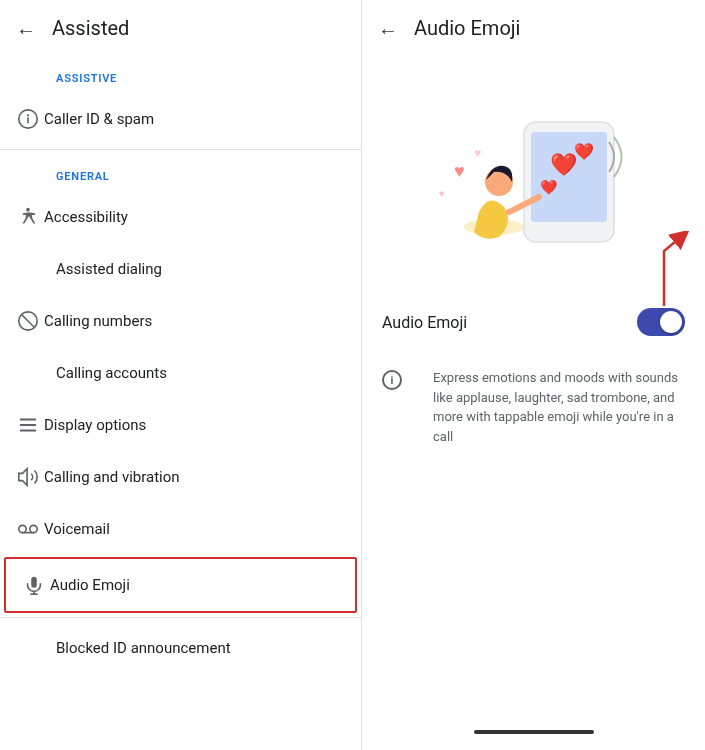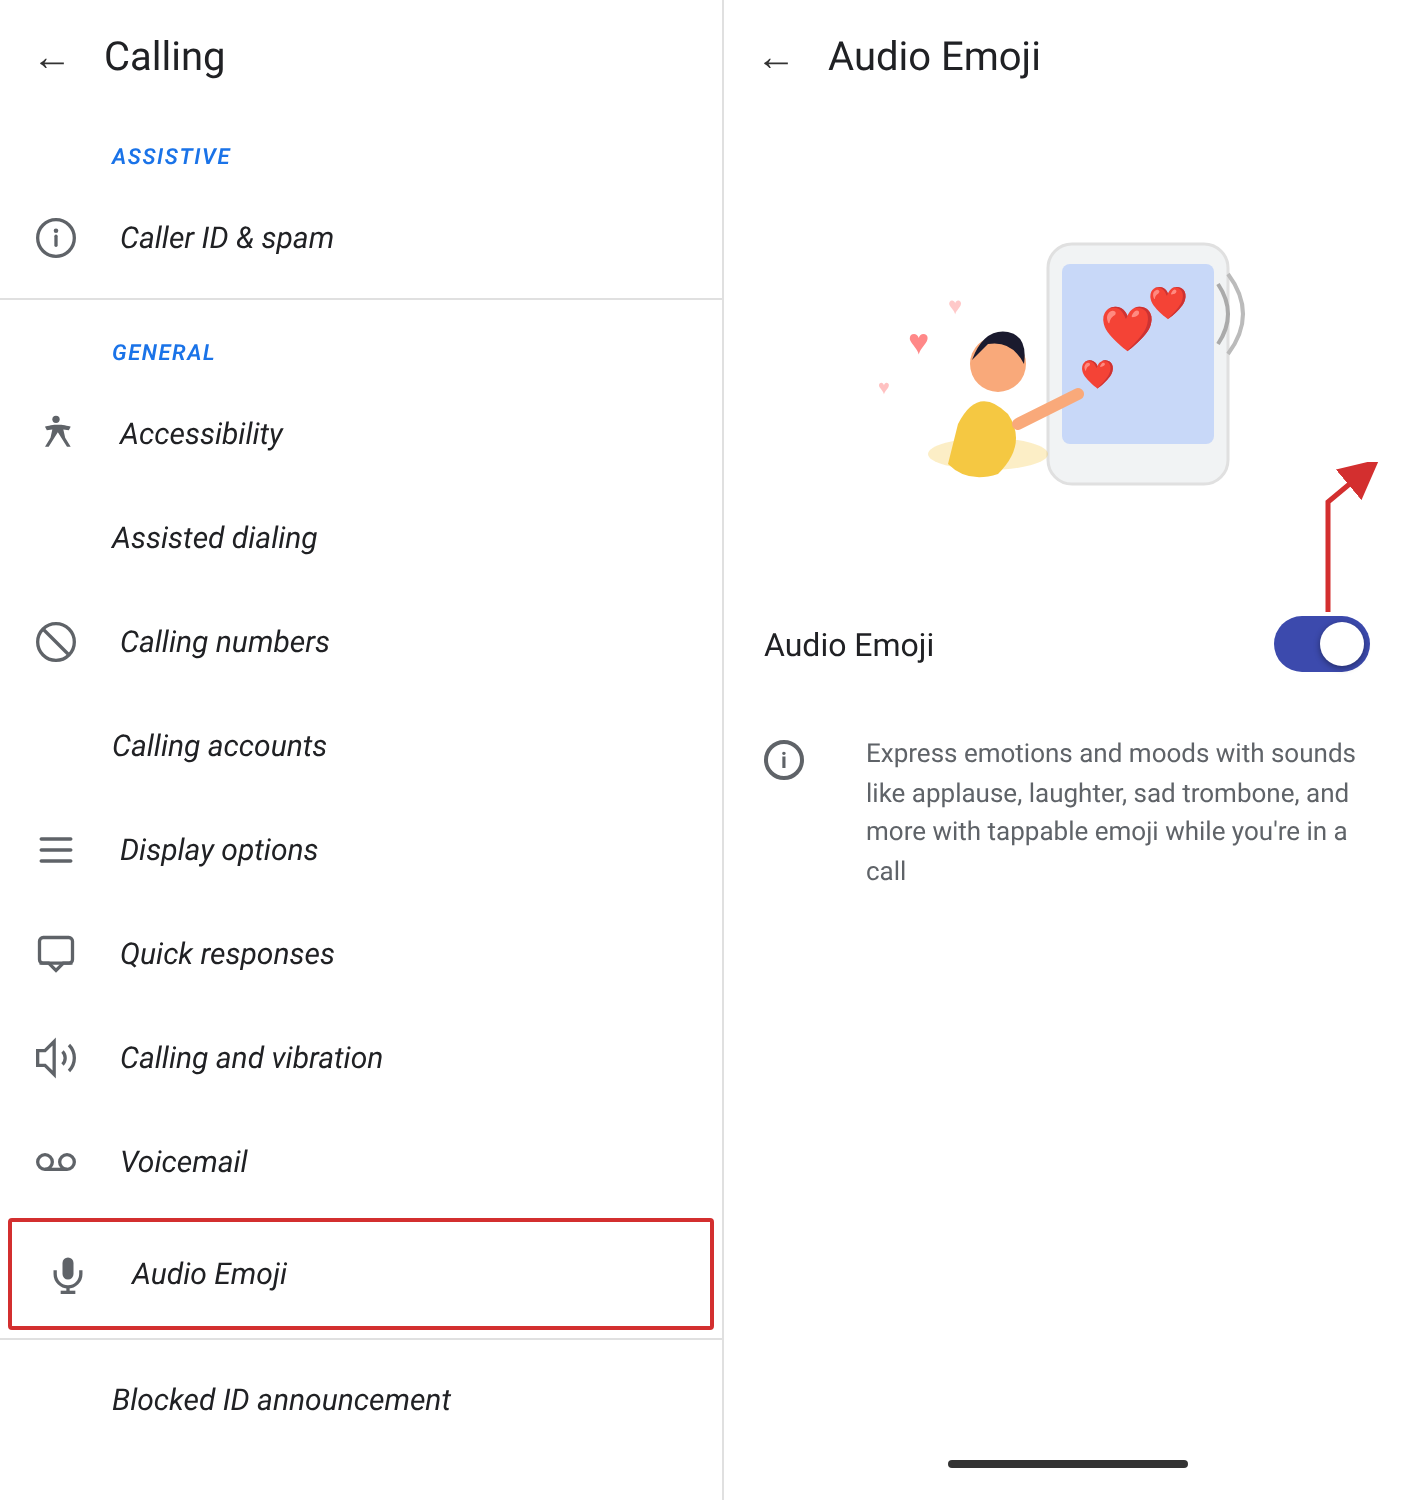--- a/index.html
+++ b/index.html
@@ -41,37 +41,36 @@
     .left-header .title {
       font-size: 20px;
       font-weight: 400;
       color: #202124;
     }
 
     .settings-list {
       flex: 1;
       overflow-y: auto;
       padding-bottom: 4px;
-      font-style: italic;
     }
 
     .section-label {
       font-size: 11px;
       font-weight: 600;
       color: #1a73e8;
       letter-spacing: 0.8px;
       padding: 16px 56px 8px 56px;
       text-transform: uppercase;
     }
 
     .settings-item {
       display: flex;
       align-items: center;
       padding: 14px 16px;
-      gap: 20px;
+      gap: 4px;
       cursor: pointer;
       min-height: 52px;
       border-bottom: none;
     }
 
     .settings-item.highlighted {
       border: 2px solid #d32f2f;
       margin: 2px 4px;
       border-radius: 2px;
     }
@@ -233,21 +232,21 @@
     
     .settings-list::-webkit-scrollbar { width: 4px; }
     .settings-list::-webkit-scrollbar-thumb { background: #ccc; border-radius: 2px; }
   </style>
 </head>
 <body>
 
 <div class="left-panel">
   <div class="left-header">
     <span class="back-btn">←</span>
-    <span class="title">Calling</span>
+    <span class="title">Assisted</span>
   </div>
 
   <div class="settings-list">
 
     <div class="section-label">ASSISTIVE</div>
 
     <div class="settings-item">
       <span class="icon">
         <svg width="22" height="22" viewBox="0 0 24 24" fill="none" stroke="#5f6368" stroke-width="1.8">
           <circle cx="12" cy="12" r="10"></circle>
@@ -294,29 +293,20 @@
       <span class="icon">
         <svg width="22" height="22" viewBox="0 0 24 24" fill="#5f6368">
           <rect x="3" y="5" width="18" height="2" rx="1"></rect>
           <rect x="3" y="11" width="18" height="2" rx="1"></rect>
           <rect x="3" y="17" width="18" height="2" rx="1"></rect>
         </svg>
       </span>
       <span class="item-label">Display options</span>
     </div>
 
-    <div class="settings-item">
-      <span class="icon">
-        <svg width="22" height="22" viewBox="0 0 24 24" fill="none" stroke="#5f6368" stroke-width="1.8">
-          <rect x="3" y="3" width="18" height="14" rx="2"></rect>
-          <polyline points="3,17 8,17 12,21 16,17 21,17"></polyline>
-        </svg>
-      </span>
-      <span class="item-label">Quick responses</span>
-    </div>
 
     <div class="settings-item">
       <span class="icon">
         <svg width="22" height="22" viewBox="0 0 24 24" fill="none" stroke="#5f6368" stroke-width="1.8">
           <polygon points="11,3 11,21 6,16 2,16 2,8 6,8"></polygon>
           <path d="M15.54 8.46a5 5 0 0 1 0 7.07"></path>
           <path d="M19.07 4.93a10 10 0 0 1 0 14.14"></path>
         </svg>
       </span>
       <span class="item-label">Calling and vibration</span>

